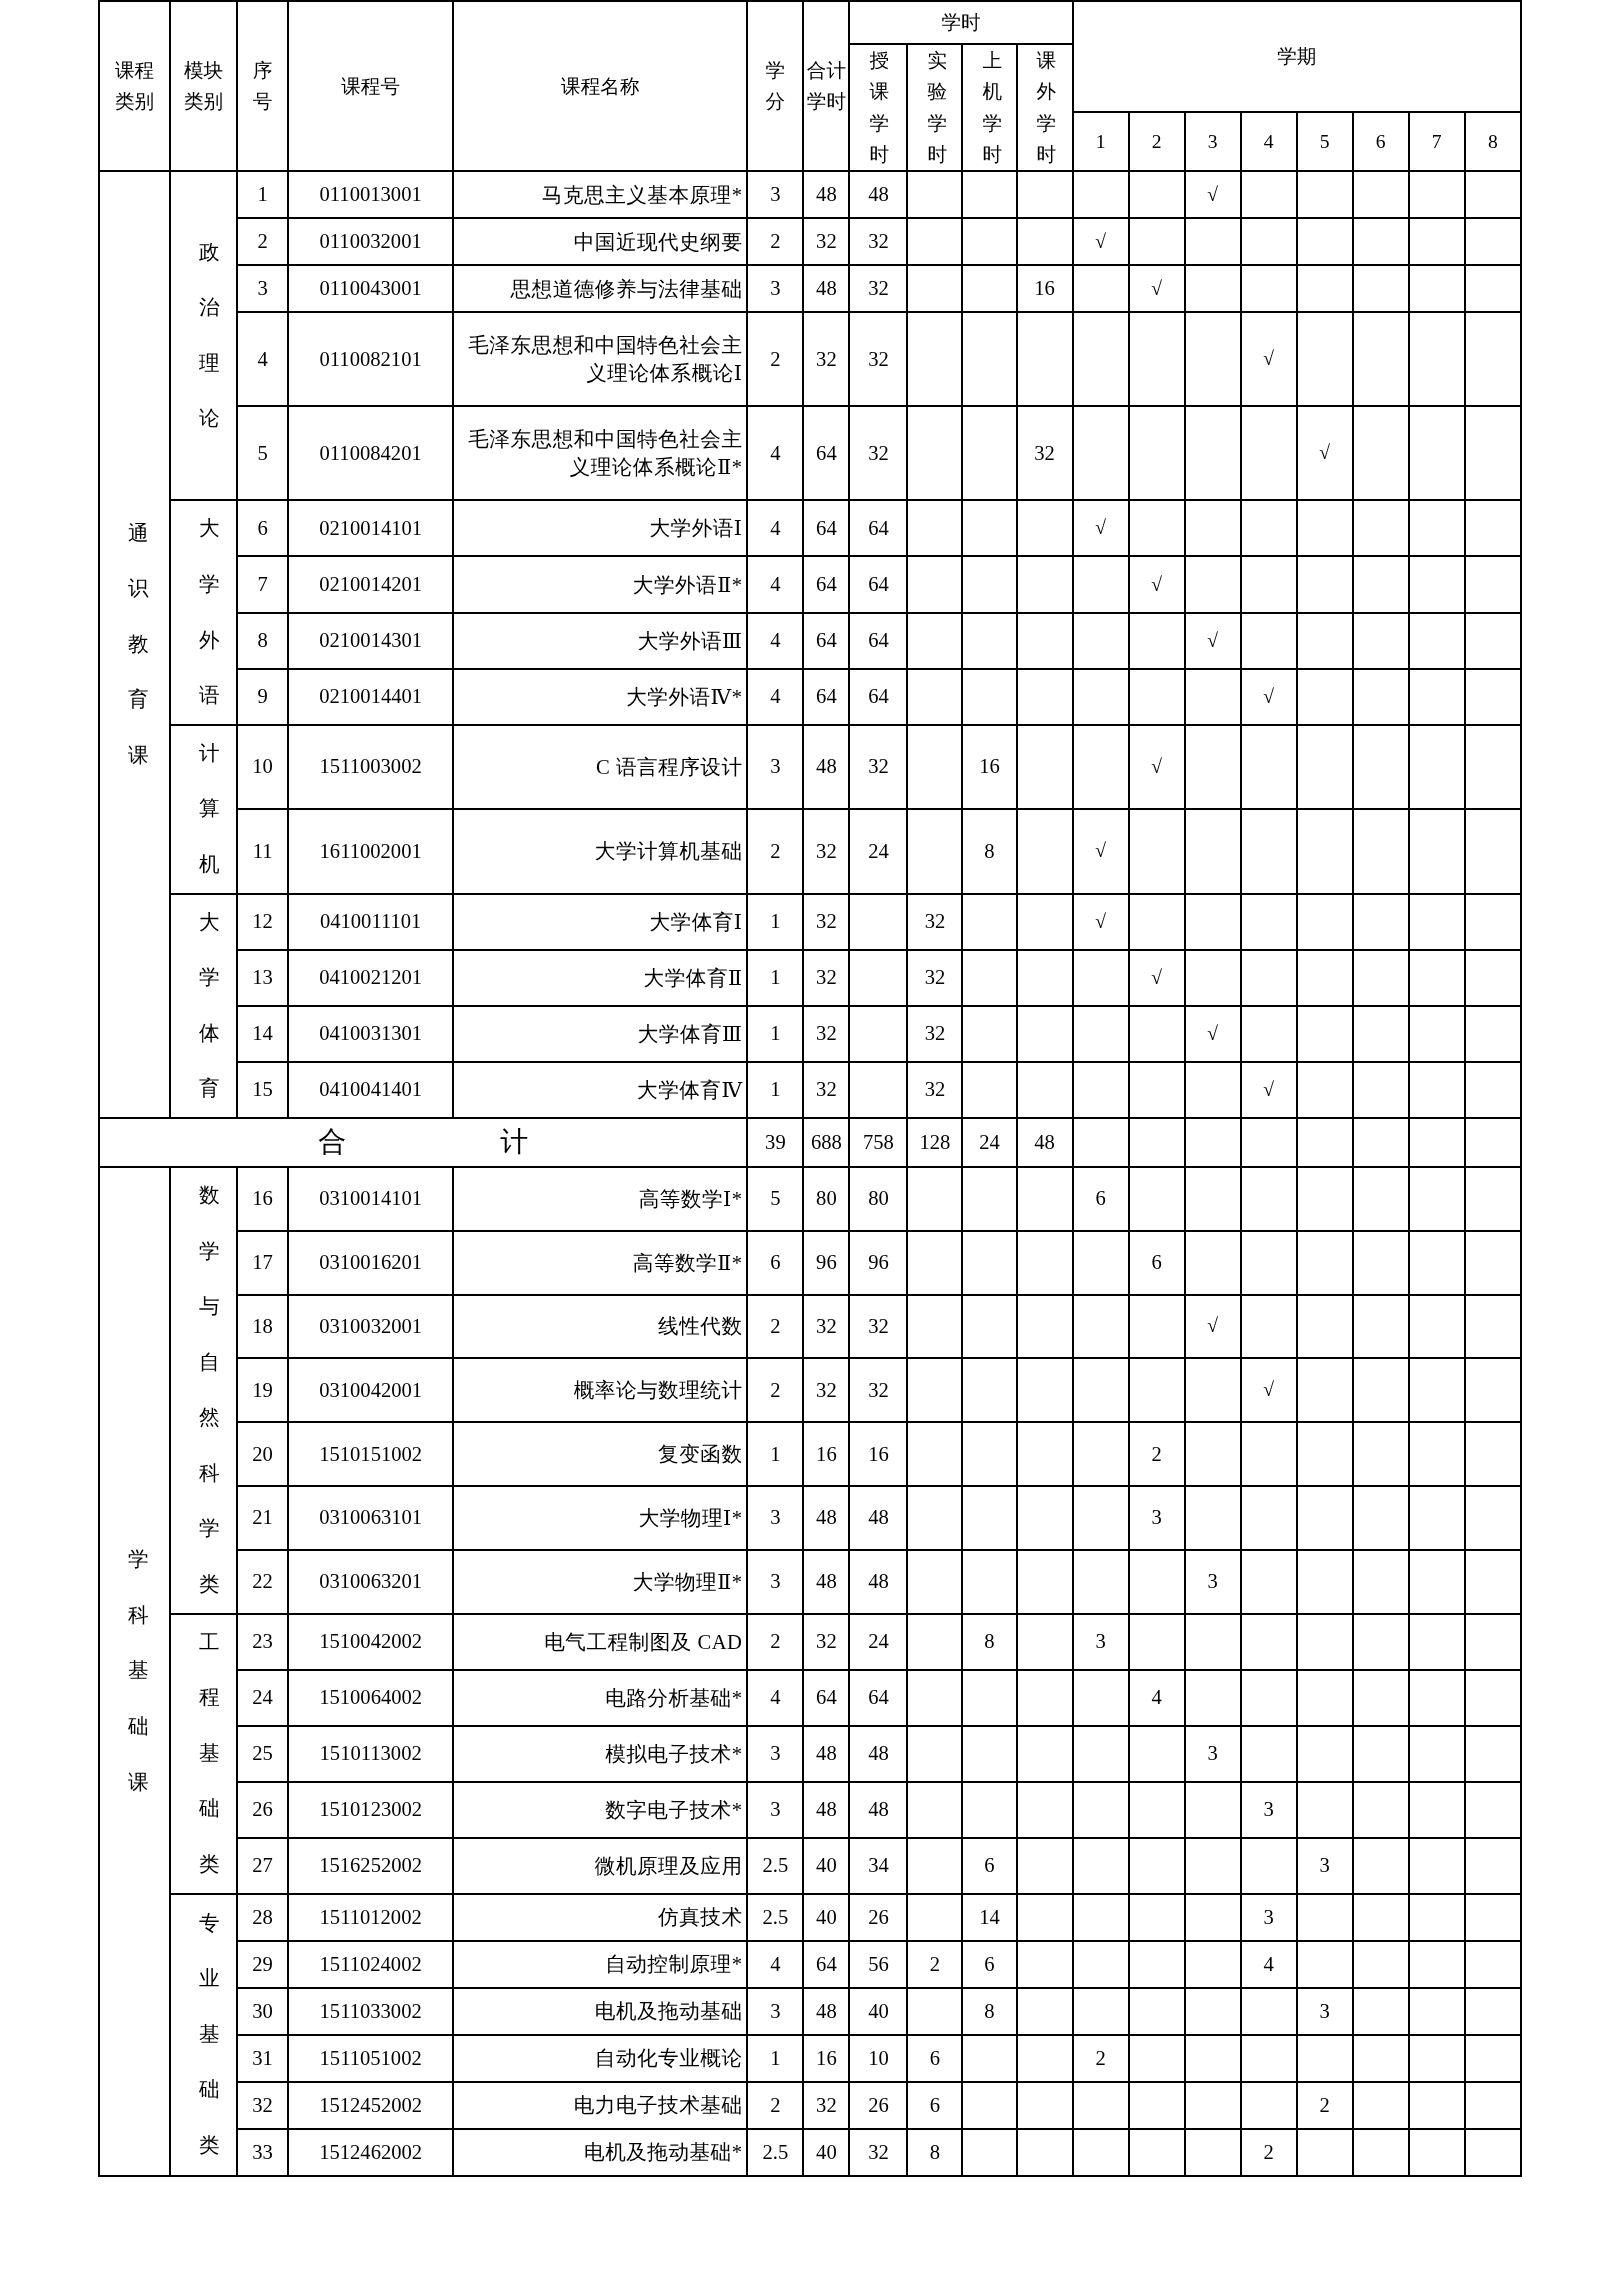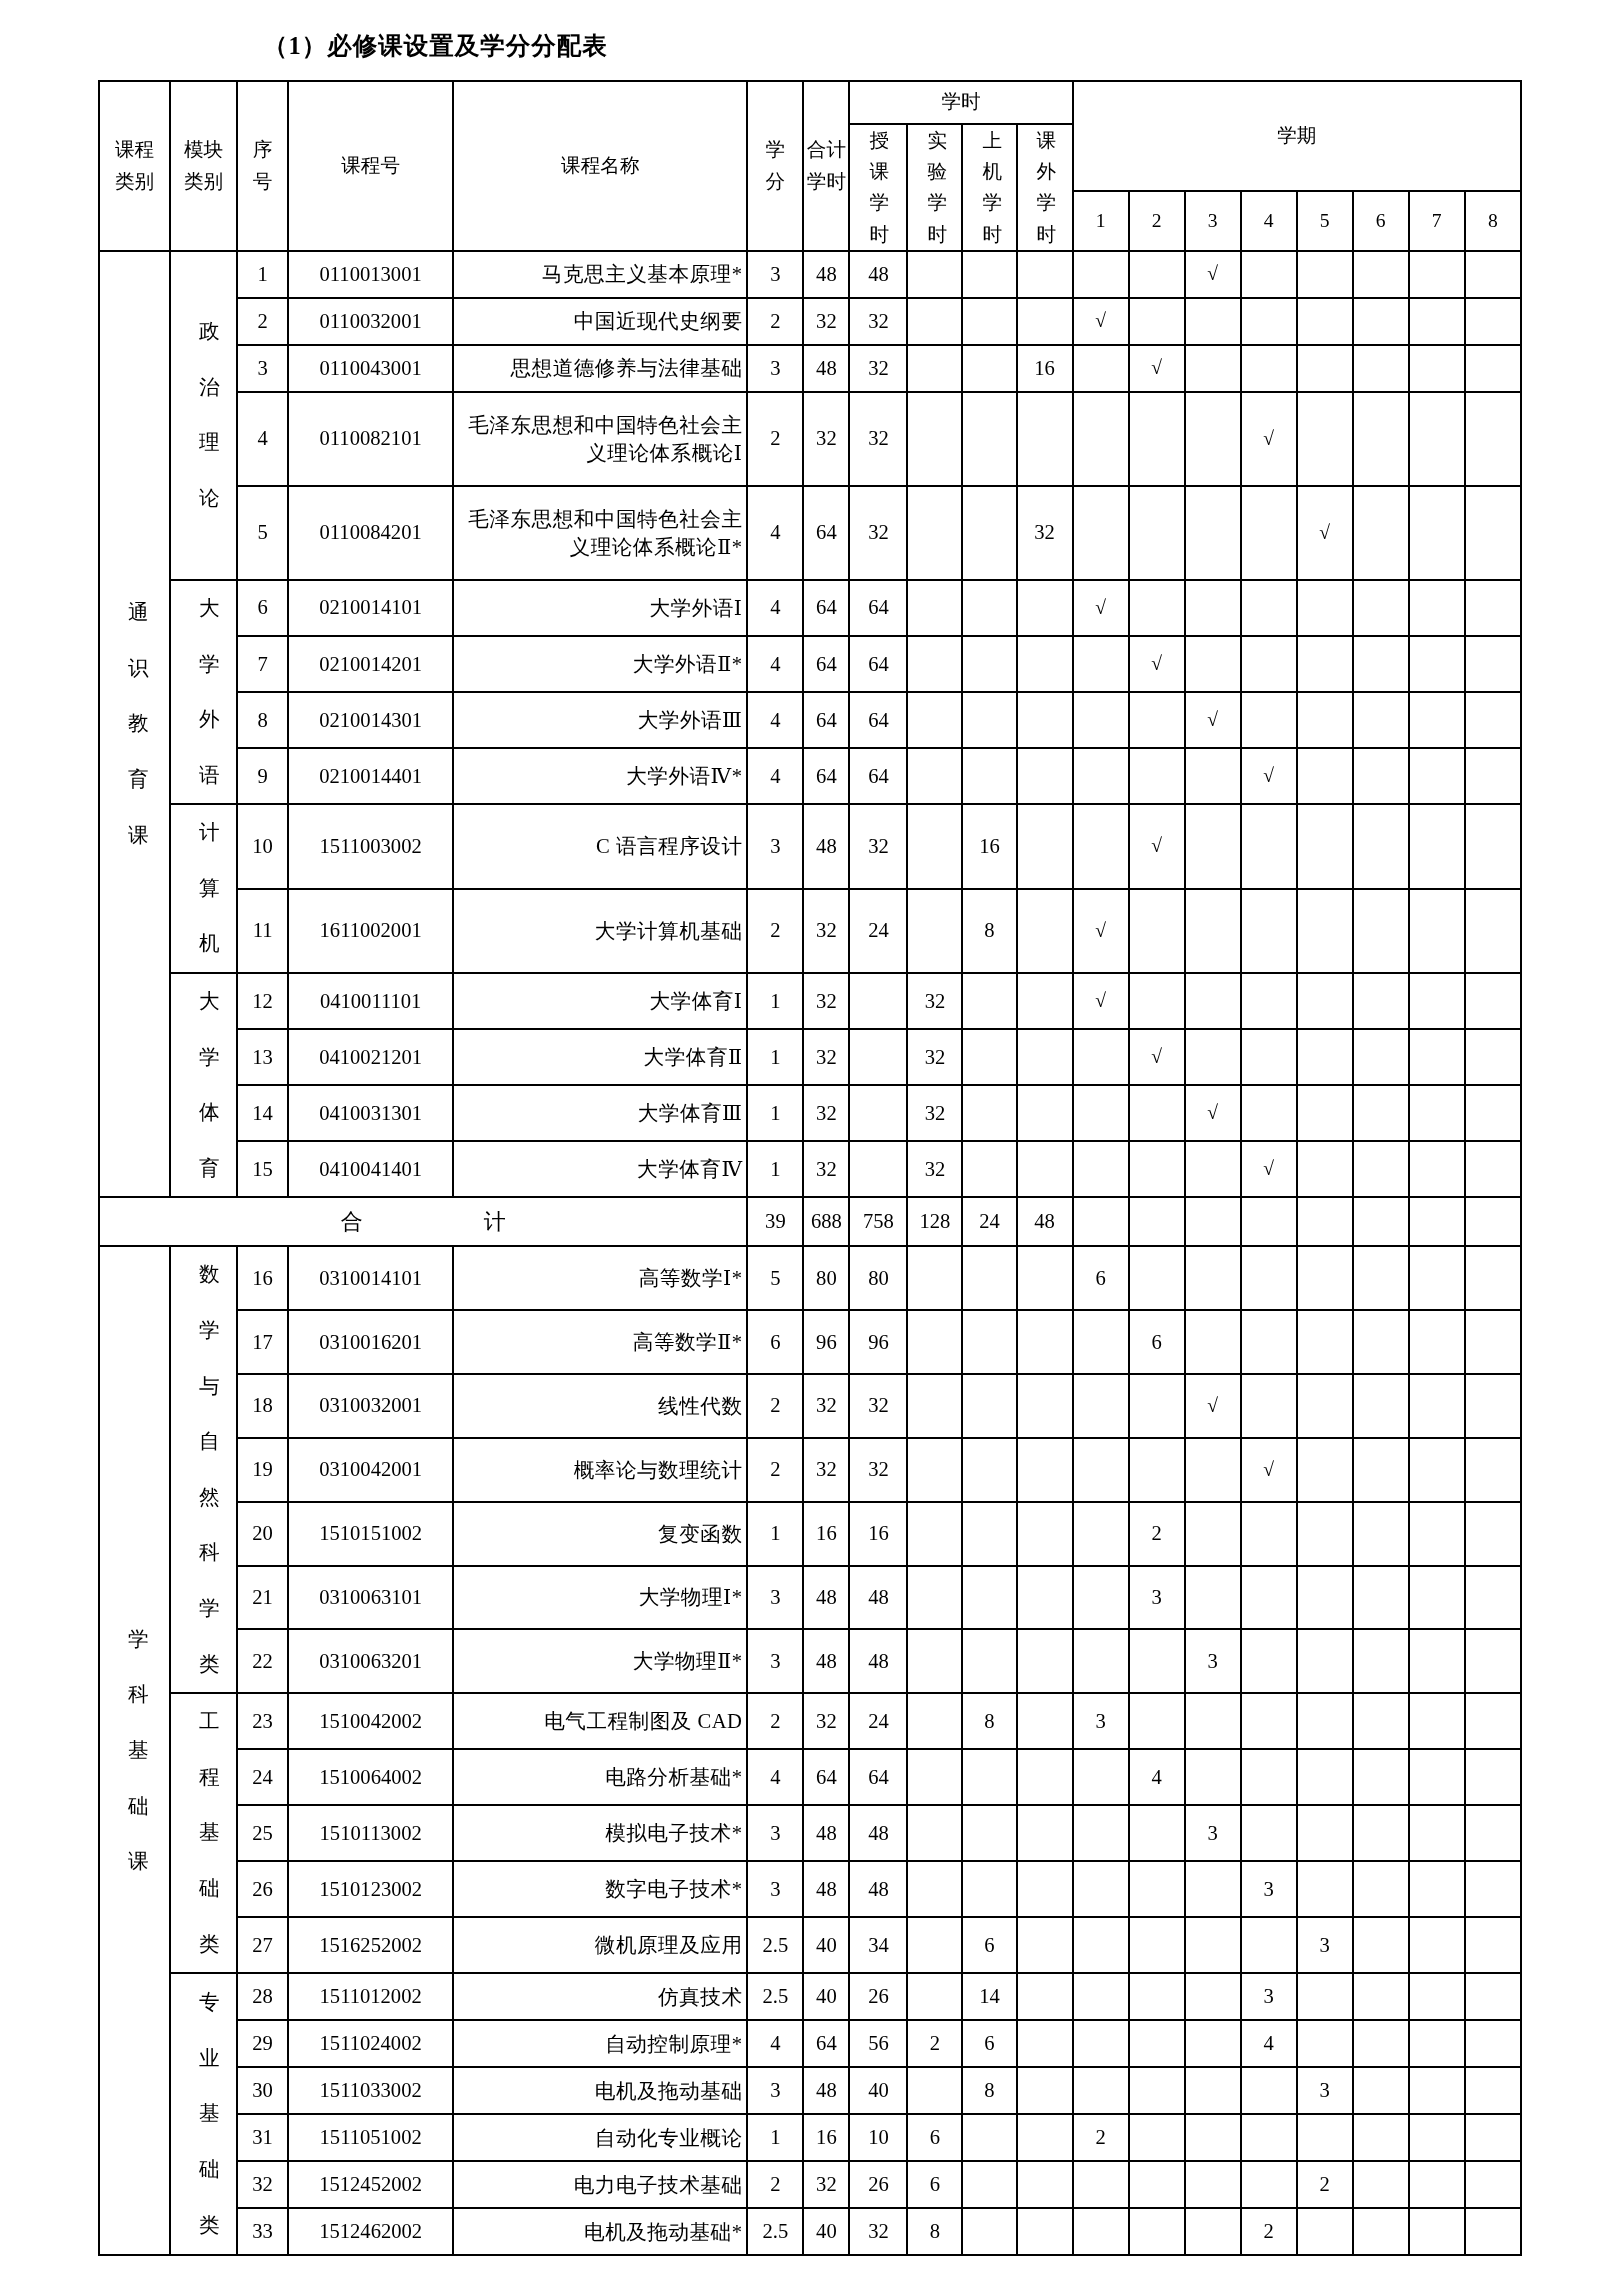--- a/index.html
+++ b/index.html
@@ -34,28 +34,27 @@
   th.vhead{line-height:2.55;padding:0 11.8px;}
   th.vhead-sub{line-height:2.2;padding:0 19px;}
   th.narrow{padding:0 13.7px;}
   th.tight{padding:0 1px;line-height:2.55;}
   tbody tr{height:47px;}
   tbody tr.tall{height:94px;}
   td.name{text-align:right;padding:0 3.9px 0 6.9px;letter-spacing:0.5px;}
   td.vlabel{line-height:2.7;padding:0 28px;}
   td.num{font-size:20.6px;}
   tr.total-row td{border-top:2.9px solid #000;border-bottom:2.9px solid #000;height:47px;}
-  td.total-label{letter-spacing:5.5em;text-indent:5.5em;font-size:22px;border-radius:23px;}
+  td.total-label{letter-spacing:5.5em;text-indent:5.5em;font-size:28px;border-radius:23px;}
   td.check{font-size:19.6px;}
 </style>
 </head>
 <body>
 
 <div>
-  <h2 class="doc-subtitle">（1）必修课设置及学分分配表</h2>
 
   <table class="plan">
     <colgroup>
       <col style="width:71px">
         <col style="width:67px">
         <col style="width:51px">
       <col style="width:165px">
         <col style="width:294px">
         <col style="width:56px">
       <col style="width:46px">

